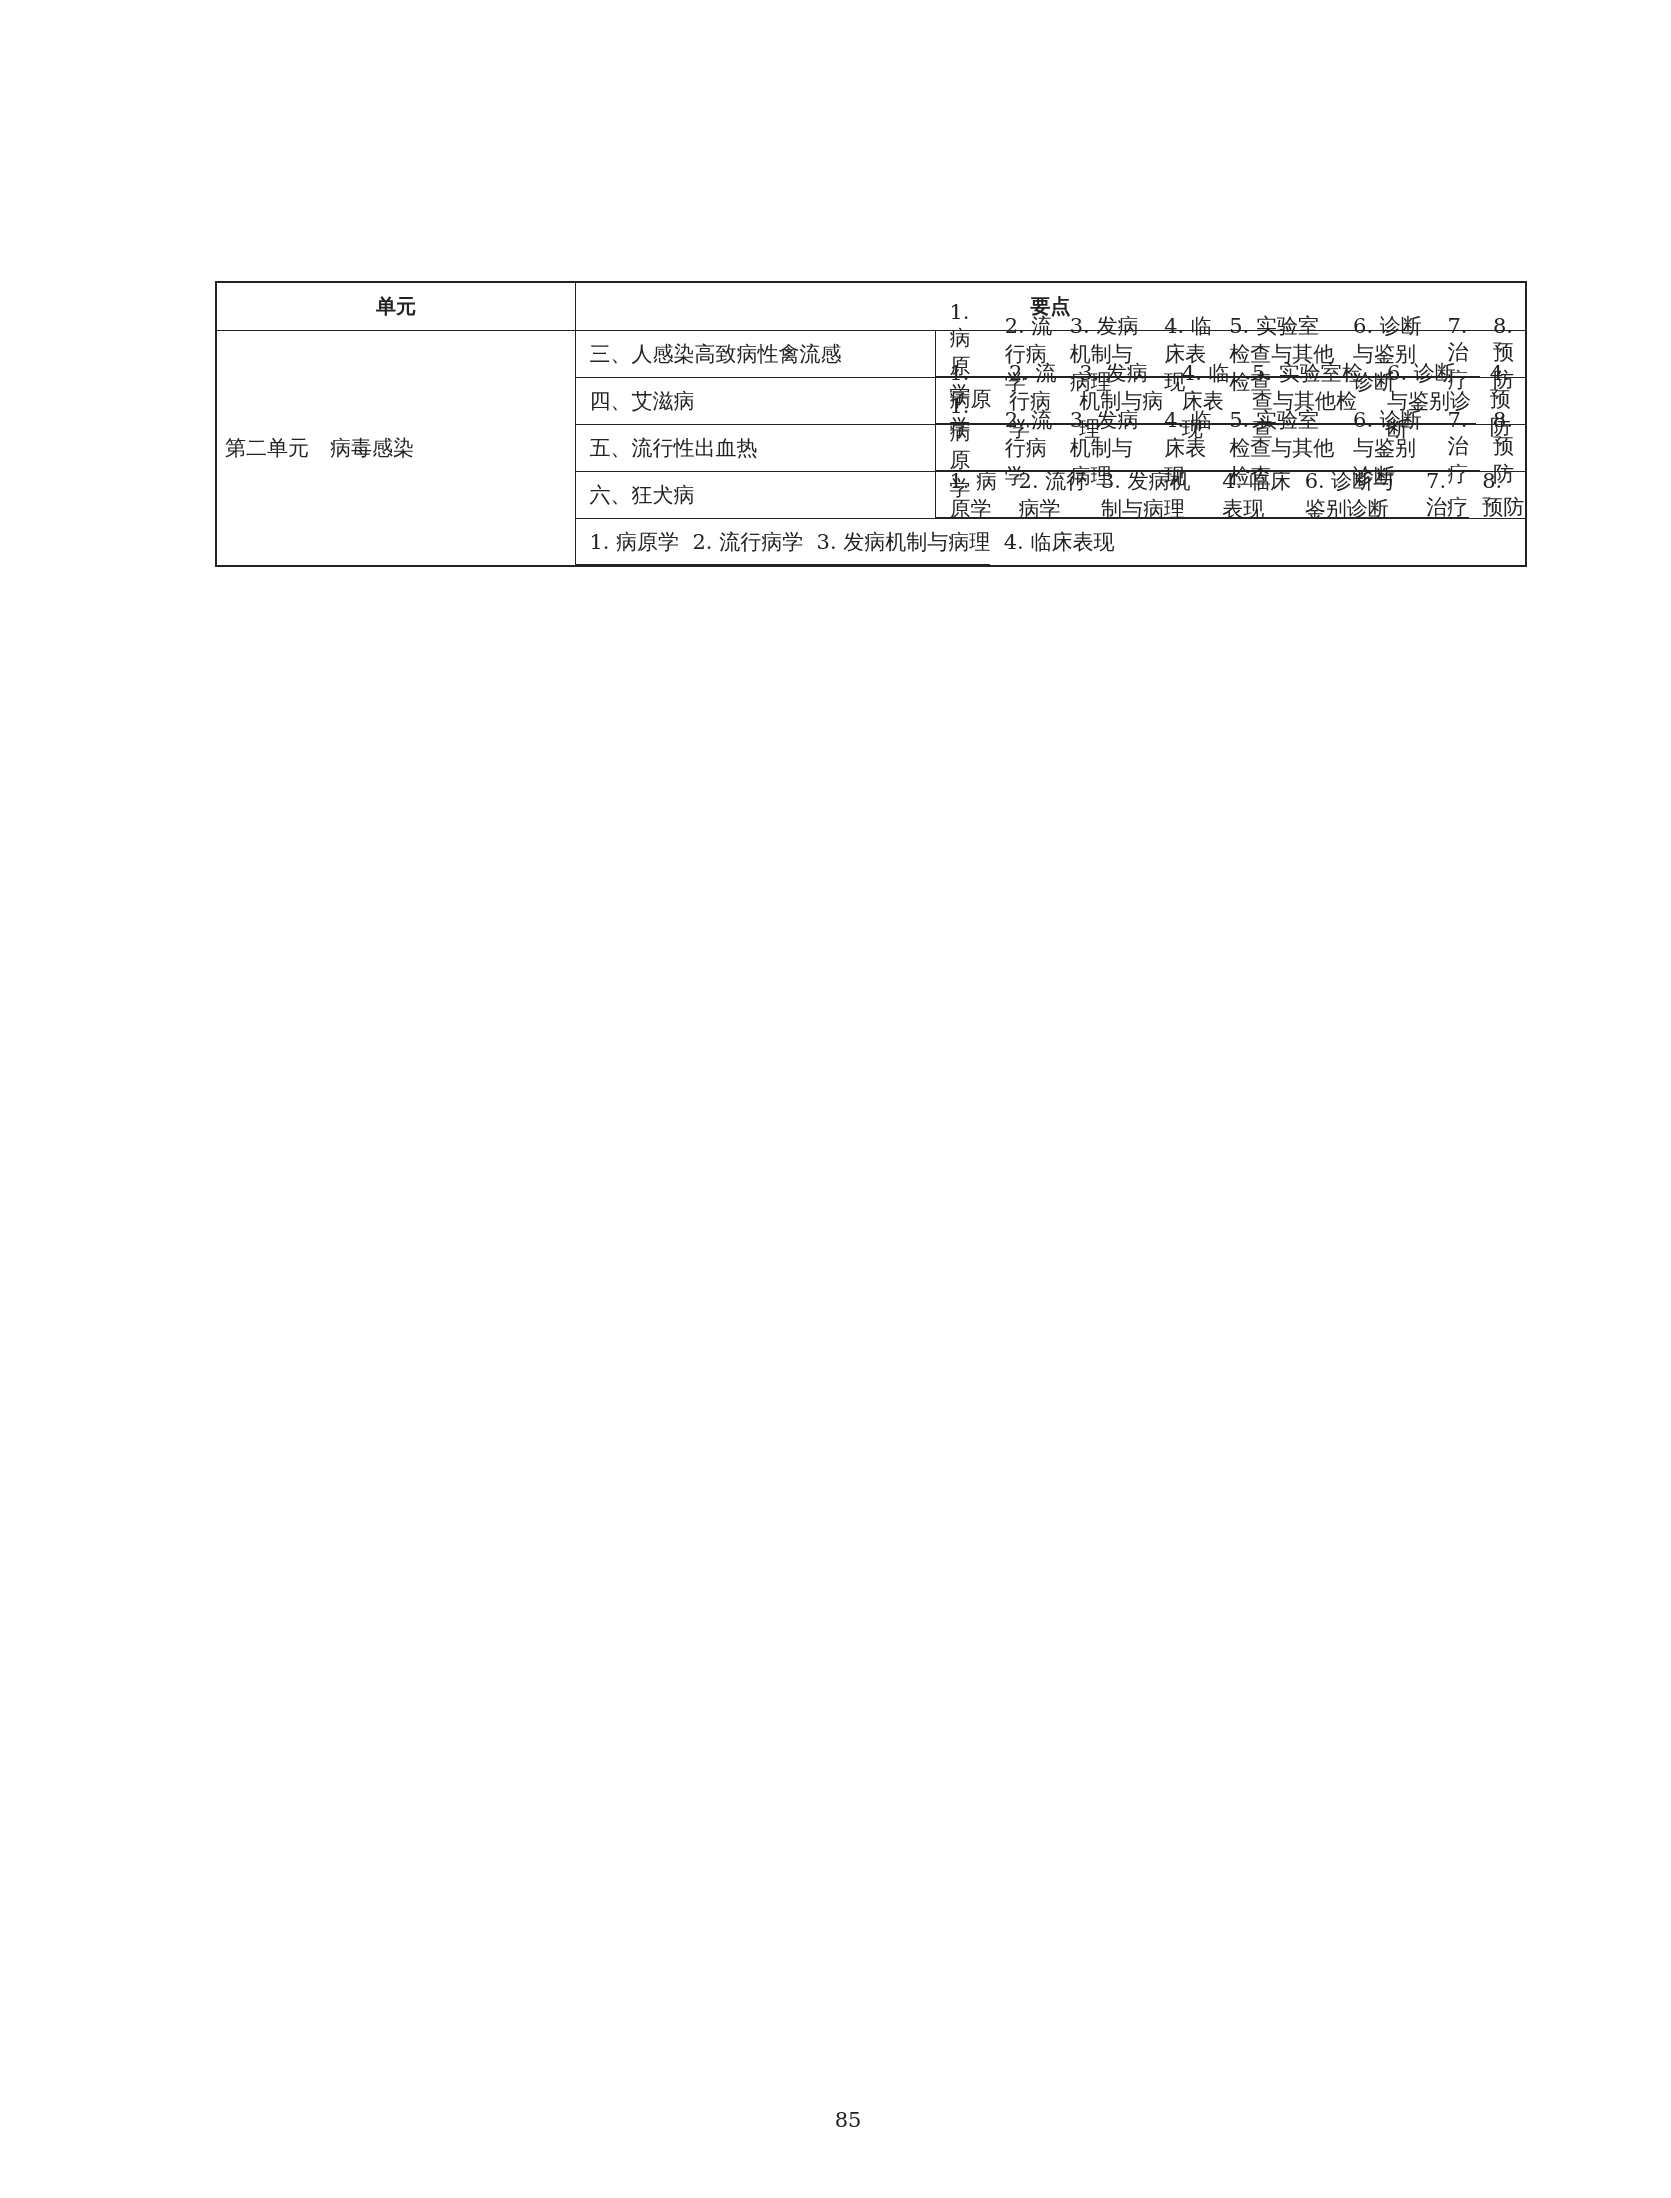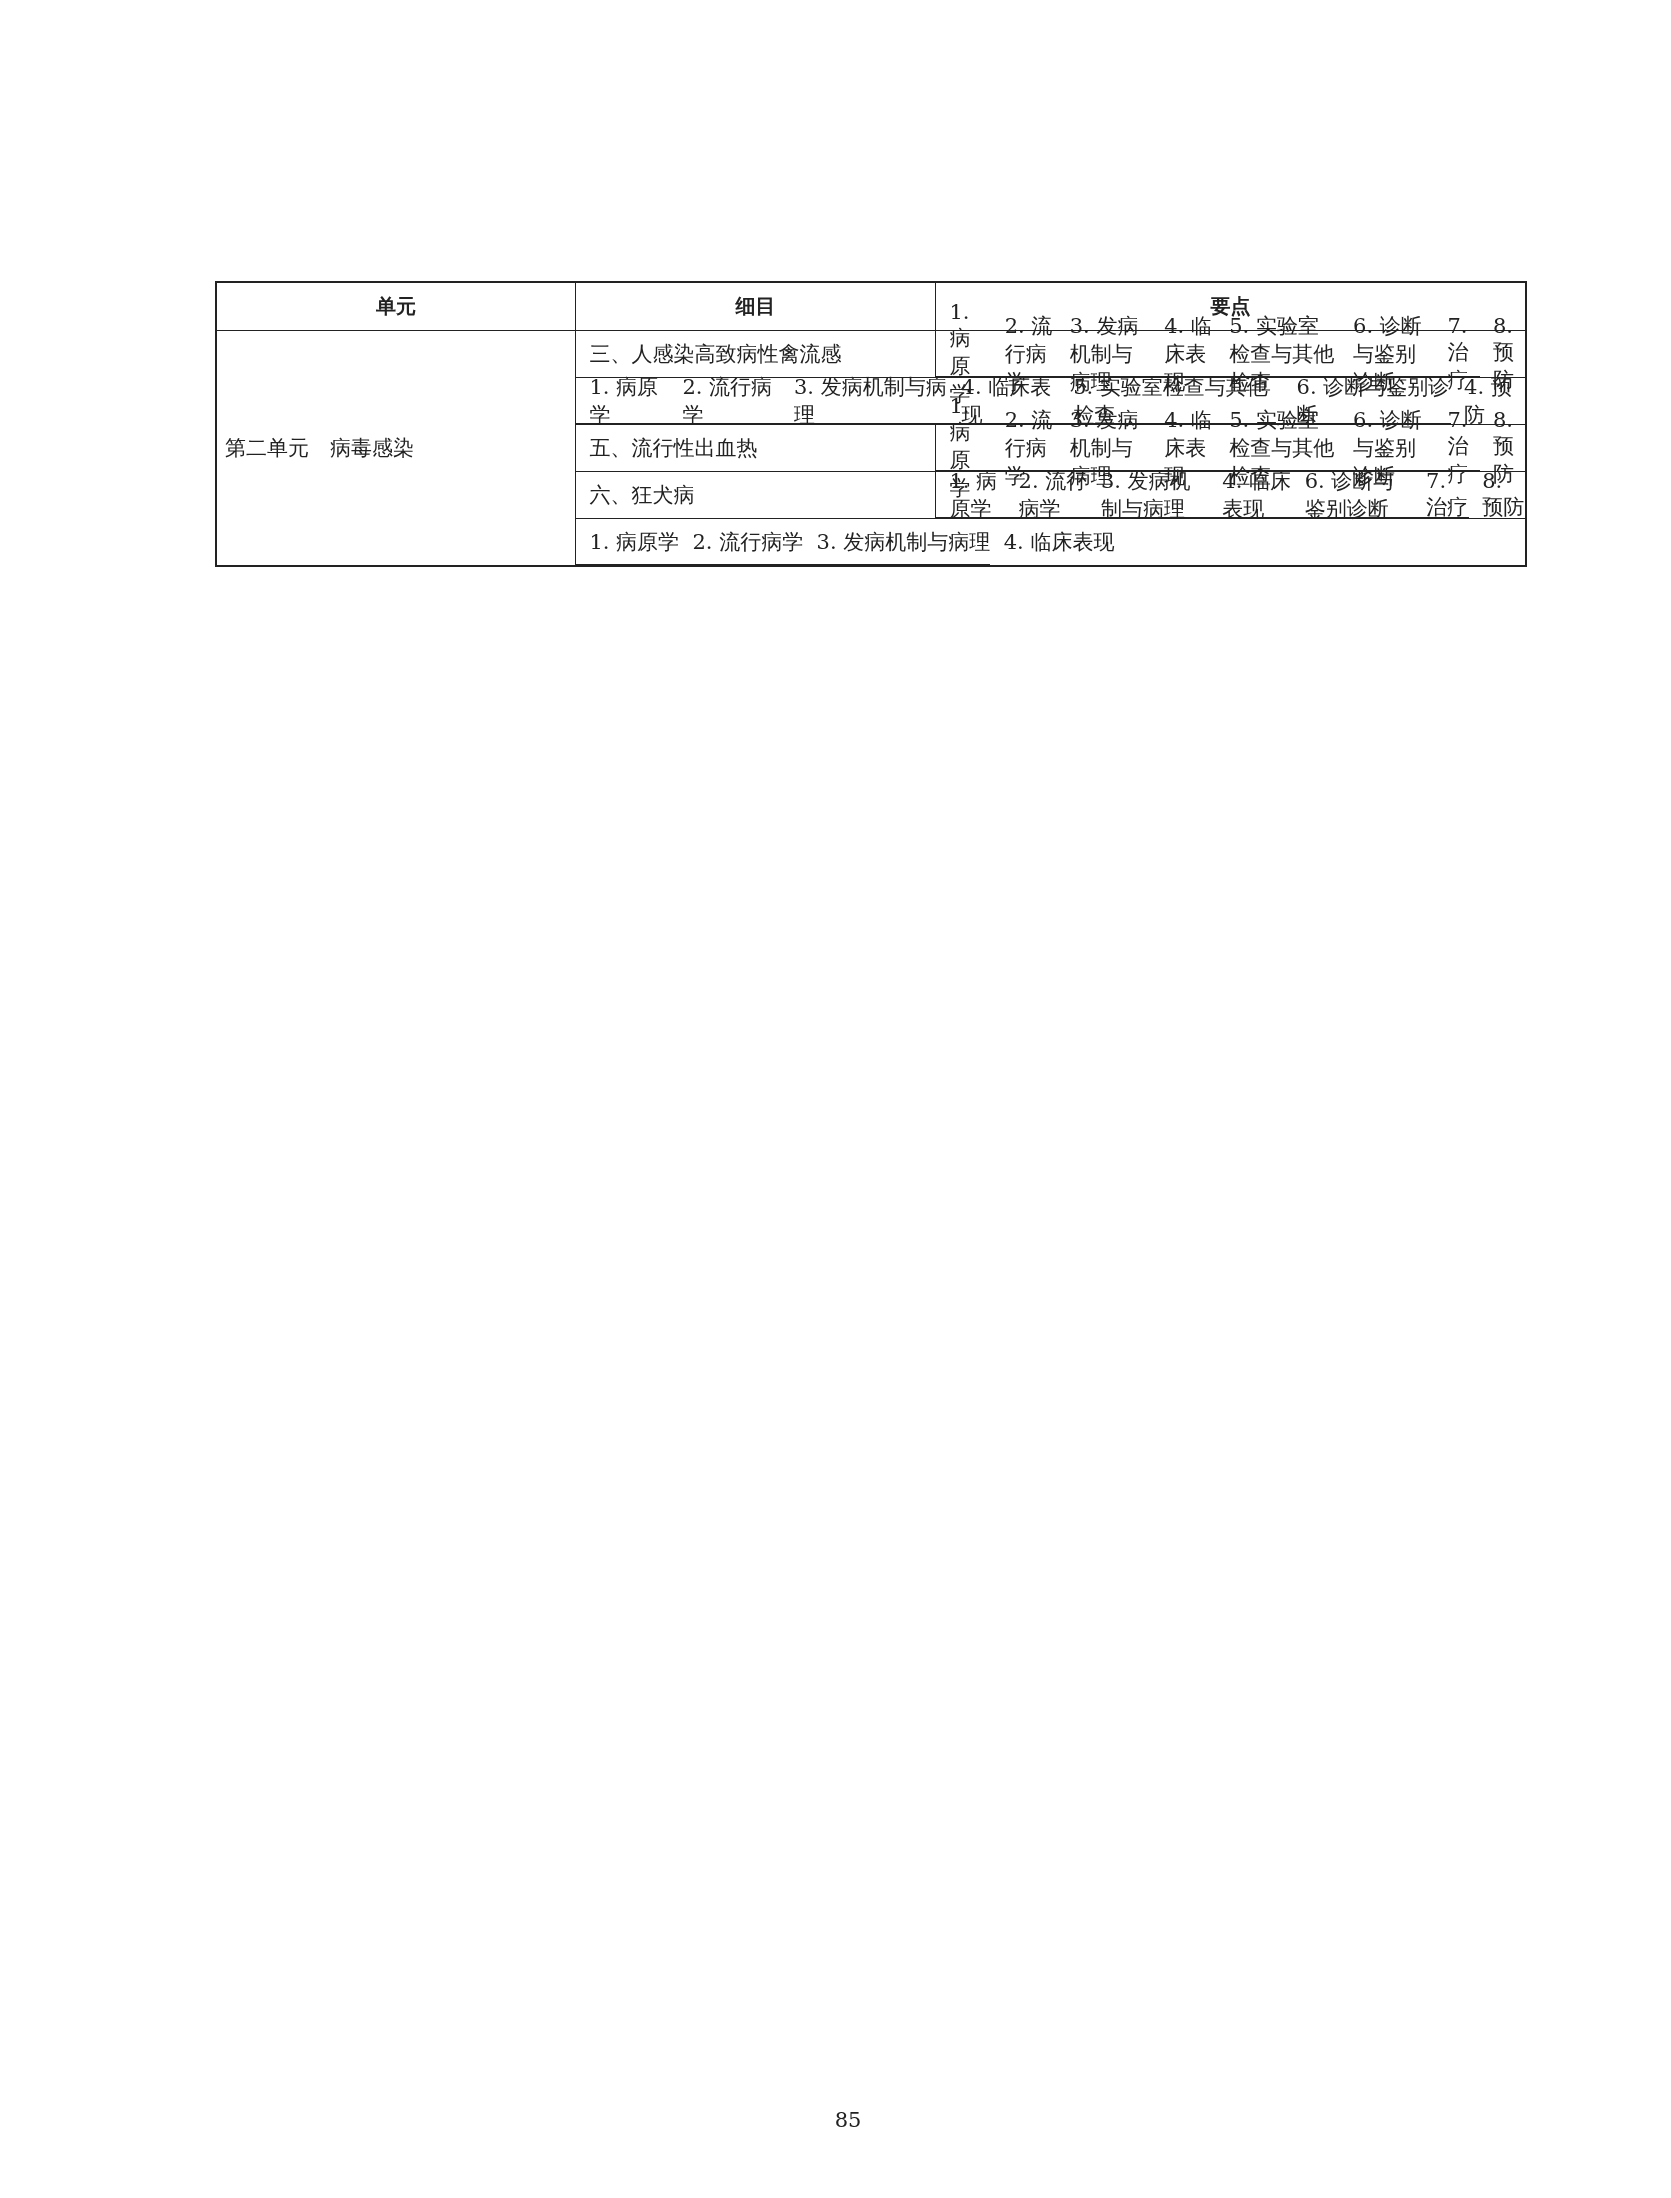--- a/index.html
+++ b/index.html
@@ -20,40 +20,40 @@
   .pt { height:46px; border-bottom:1.9px solid #222; box-sizing:border-box; display:flex; align-items:center; padding-left:13.4px; font-size:21px; }
   .points .pt:last-child { border-bottom:none; }
   .pagenum { position:absolute; top:2108px; left:12px; width:1672px; text-align:center; font-size:21px; }
 </style>
 </head>
 <body>
 
 <div class="tbl">
   <div class="hdr">
     <div class="hcell c1">单元</div>
-    <div class="hcell c2">细目</div>
     <div class="hcell c3">要点</div>
   </div>
   <div class="body">
     <div class="unit">第二单元　病毒感染</div>
     <div class="subs" id="subs">
         <div class="sub">
           <div class="subname">三、人感染高致病性禽流感</div>
           <div class="points">
             <div class="pt">1. 病原学</div>
             <div class="pt">2. 流行病学</div>
             <div class="pt">3. 发病机制与病理</div>
             <div class="pt">4. 临床表现</div>
             <div class="pt">5. 实验室检查与其他检查</div>
             <div class="pt">6. 诊断与鉴别诊断</div>
             <div class="pt">7. 治疗</div>
             <div class="pt">8. 预防</div>
           </div>
         </div>
         <div class="sub">
+          <div class="subname">四、艾滋病</div>
           <div class="points">
             <div class="pt">1. 病原学</div>
             <div class="pt">2. 流行病学</div>
             <div class="pt">3. 发病机制与病理</div>
             <div class="pt">4. 临床表现</div>
             <div class="pt">5. 实验室检查与其他检查</div>
             <div class="pt">6. 诊断与鉴别诊断</div>
             <div class="pt">4. 预防</div>
           </div>
         </div>

